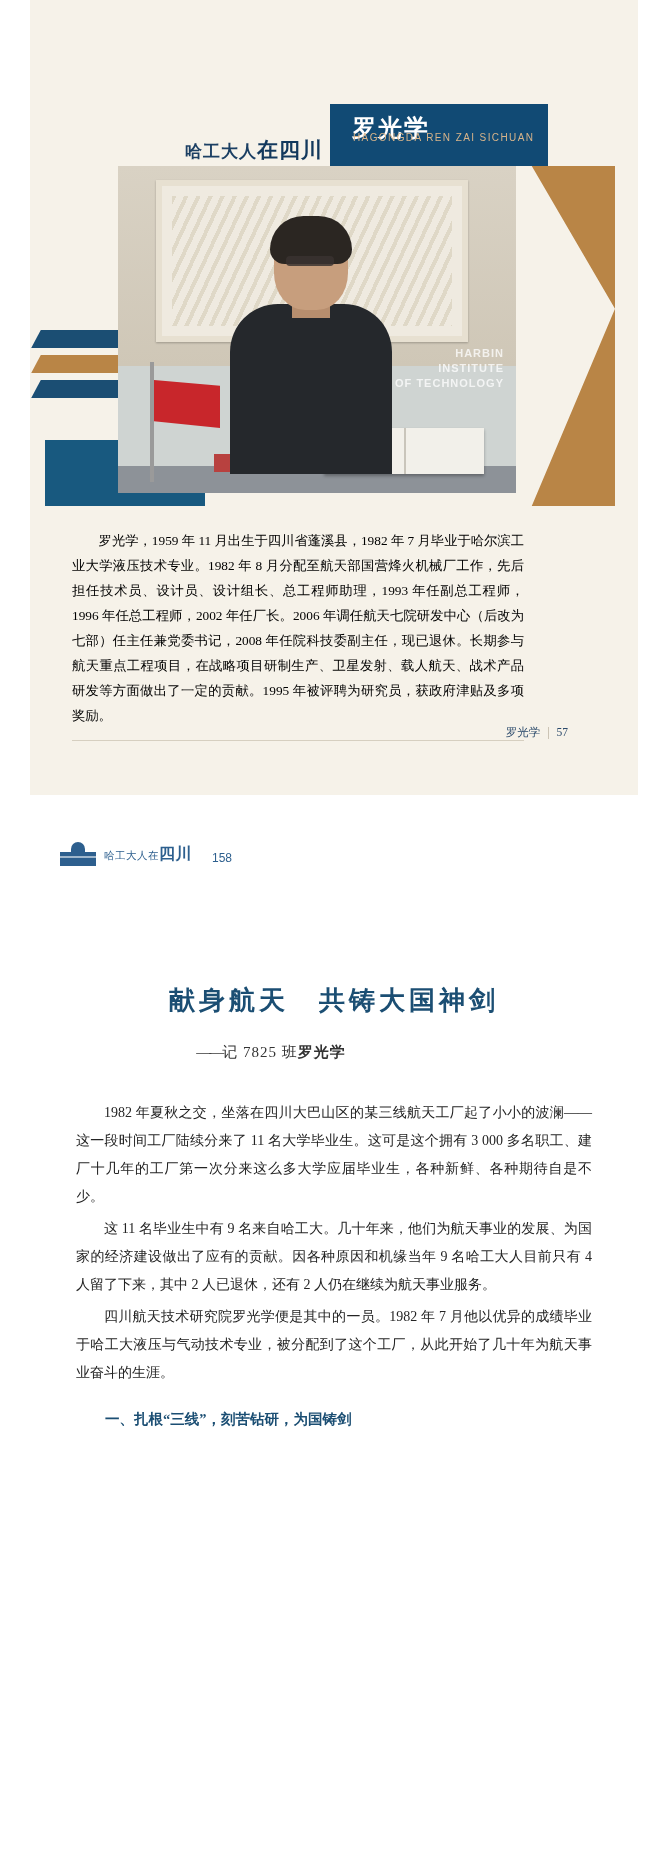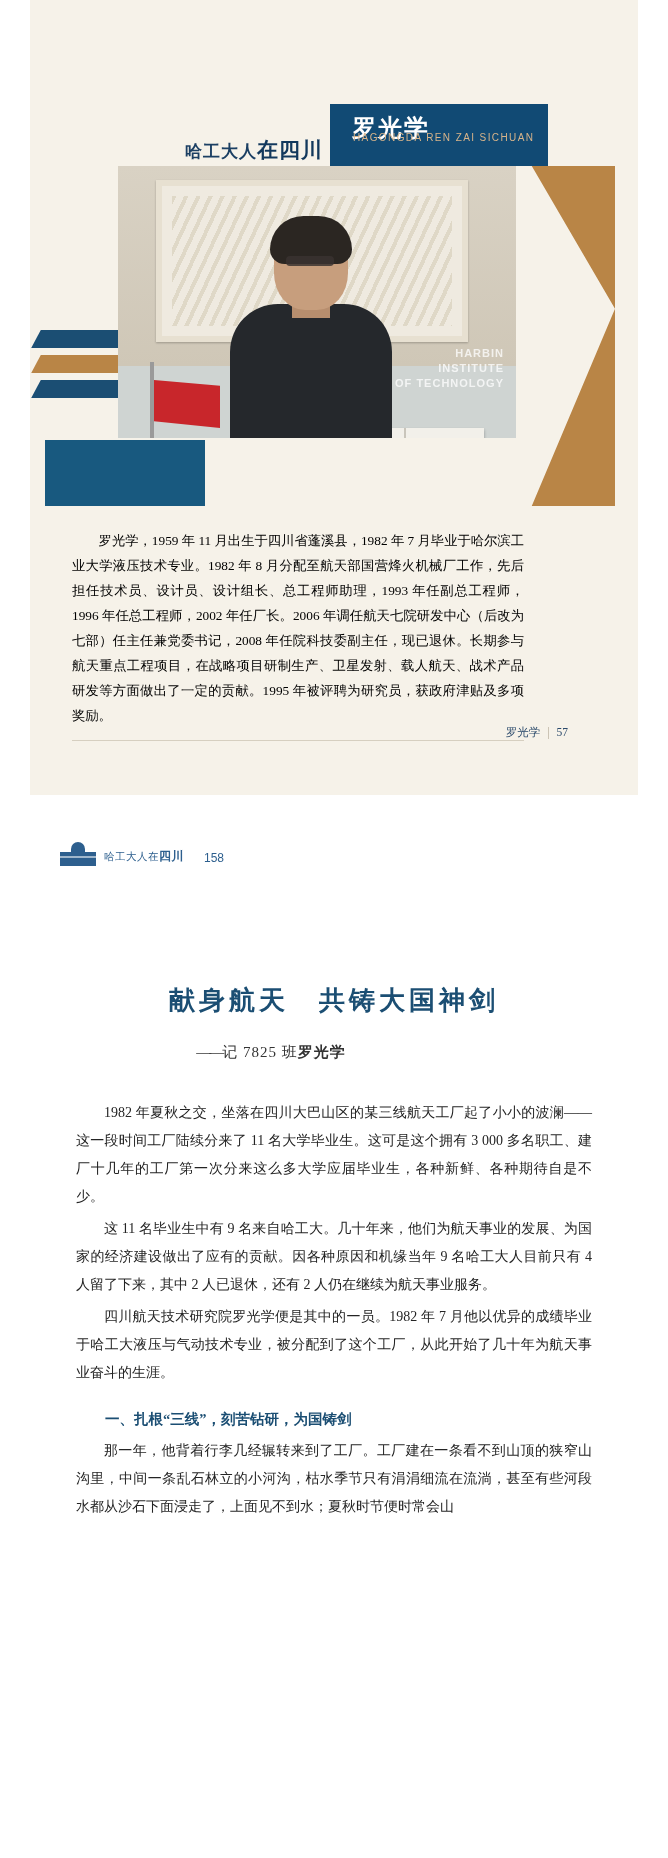--- a/index.html
+++ b/index.html
@@ -23,21 +23,21 @@
   .gold-wrap{position:absolute;left:430px;top:166px;width:185px;height:340px;overflow:hidden;}
   .gold-stripe{position:absolute;left:0;top:0;width:185px;height:340px;background:#b98546;clip-path:polygon(0 0,100% 0,100% 100%,55% 100%,100% 42%,55% 0);}
   .teal-stripe{position:absolute;left:45px;top:440px;width:160px;height:66px;background:#18597f;}
 
   
   .chev{position:absolute;background:#1b4e73;}
   .chev1{left:36px;top:330px;width:92px;height:18px;transform:skewX(-28deg);}
   .chev2{left:36px;top:355px;width:92px;height:18px;transform:skewX(-28deg);background:#b98546;}
   .chev3{left:36px;top:380px;width:92px;height:18px;transform:skewX(-28deg);background:#1b4e73;}
 
-  .photo{position:absolute;left:118px;top:166px;width:398px;height:272px;overflow:hidden;background:#cfd4d2;}
+  .photo{position:absolute;left:118px;top:166px;width:398px;height:327px;overflow:hidden;background:#cfd4d2;}
   .ph-wall{position:absolute;left:0;top:0;width:398px;height:200px;background:linear-gradient(180deg,#d9d2c4,#cfc7b7);}
   .ph-map{position:absolute;left:38px;top:14px;width:300px;height:150px;background:#efeae0;border:6px solid #e7e0d1;box-shadow:0 1px 2px rgba(0,0,0,.25);}
   .ph-map:after{content:"";position:absolute;left:10px;top:10px;right:10px;bottom:10px;background:
      repeating-linear-gradient(115deg,#dfd8c6 0 4px,#efeae0 4px 11px),
      radial-gradient(circle at 40% 45%,#cdd9c8 0 24%,transparent 25%),
      radial-gradient(circle at 68% 62%,#e3d7bd 0 18%,transparent 19%);opacity:.95;}
   .ph-desk{position:absolute;left:0;top:330px;width:398px;height:15px;background:#6d7a80;}
   .ph-table{position:absolute;left:0;top:300px;width:398px;height:45px;background:#8d9298;}
   .ph-person{position:absolute;left:118px;top:56px;width:150px;height:250px;}
   .ph-head{position:absolute;left:38px;top:0;width:74px;height:88px;border-radius:42%;background:#c79e7d;}
@@ -57,21 +57,21 @@
   .folio1 .bar{display:inline-block;margin:0 7px;color:#b0a794;}
 
   
   .p2{position:absolute;left:0;top:795px;width:668px;height:1063px;background:#ffffff;}
   .run-head{position:absolute;left:58px;top:47px;display:flex;align-items:flex-end;gap:6px;}
   .rh-icon{width:40px;height:26px;position:relative;}
   .rh-icon .dome{position:absolute;left:13px;top:0;width:14px;height:10px;border-radius:8px 8px 0 0;background:#2d5f8e;}
   .rh-icon .body{position:absolute;left:2px;top:10px;width:36px;height:14px;background:#2d5f8e;}
   .rh-icon .body:after{content:"";position:absolute;left:0;top:4px;width:36px;height:2px;background:#fff;opacity:.55;}
   .rh-text{font-size:10.5px;color:#2d5f8e;letter-spacing:.5px;padding-bottom:3px;}
-  .rh-text .cal{font-size:12px;color:#2d5f8e;font-weight:bold;font-family:Liberation Serif, serif;text-align:center;}
+  .rh-text .cal{font-size:16px;color:#2d5f8e;font-weight:bold;font-family:Liberation Serif, serif;text-align:center;}
   .rh-num{font-size:12px;color:#2d5f8e;padding-bottom:3px;font-family:Liberation Sans, sans-serif;margin-left:14px;}
 
   .art-title{position:absolute;left:0;top:188px;width:668px;text-align:center;font-size:26px;font-weight:bold;color:#1b4e73;letter-spacing:4px;}
   .art-sub{position:absolute;left:0;top:248px;width:542px;text-align:center;font-size:15px;color:#333;letter-spacing:1px;}
   .art-sub .dash{letter-spacing:-2px;}
   .art-sub b{font-weight:bold;}
 
   .body-text{position:absolute;left:72px;top:300px;width:524px;font-size:14px;line-height:28px;color:#242424;text-align:justify;}
   .body-text p{margin:4px;text-indent:2em;}
   .sec-head{margin-top:18px !important;margin-bottom:2px !important;color:#1b4e73;font-weight:bold;font-size:14.5px;text-indent:2em;}
@@ -146,17 +146,16 @@
 
     <div class="art-sub">
       <span class="dash">——</span><span>记 7825 班</span><b>罗光学</b>
     </div>
 
     <div class="body-text">
       <p>1982 年夏秋之交，坐落在四川大巴山区的某三线航天工厂起了小小的波澜——这一段时间工厂陆续分来了 11 名大学毕业生。这可是这个拥有 3 000 多名职工、建厂十几年的工厂第一次分来这么多大学应届毕业生，各种新鲜、各种期待自是不少。</p>
       <p>这 11 名毕业生中有 9 名来自哈工大。几十年来，他们为航天事业的发展、为国家的经济建设做出了应有的贡献。因各种原因和机缘当年 9 名哈工大人目前只有 4 人留了下来，其中 2 人已退休，还有 2 人仍在继续为航天事业服务。</p>
       <p>四川航天技术研究院罗光学便是其中的一员。1982 年 7 月他以优异的成绩毕业于哈工大液压与气动技术专业，被分配到了这个工厂，从此开始了几十年为航天事业奋斗的生涯。</p>
       <p class="sec-head">一、扎根“三线”，刻苦钻研，为国铸剑</p>
-      <p>那一年，他背着行李几经辗转来到了工厂。工厂建在一条看不到山顶的狭窄山沟里，中间一条乱石林立的小河沟，枯水季节只有涓涓细流在流淌，甚至有些河段水都从沙石下面浸走了，上面见不到水；夏秋时节便时常会山</p>
     </div>
 
   </div>
 </div>
 
 </body></html>

